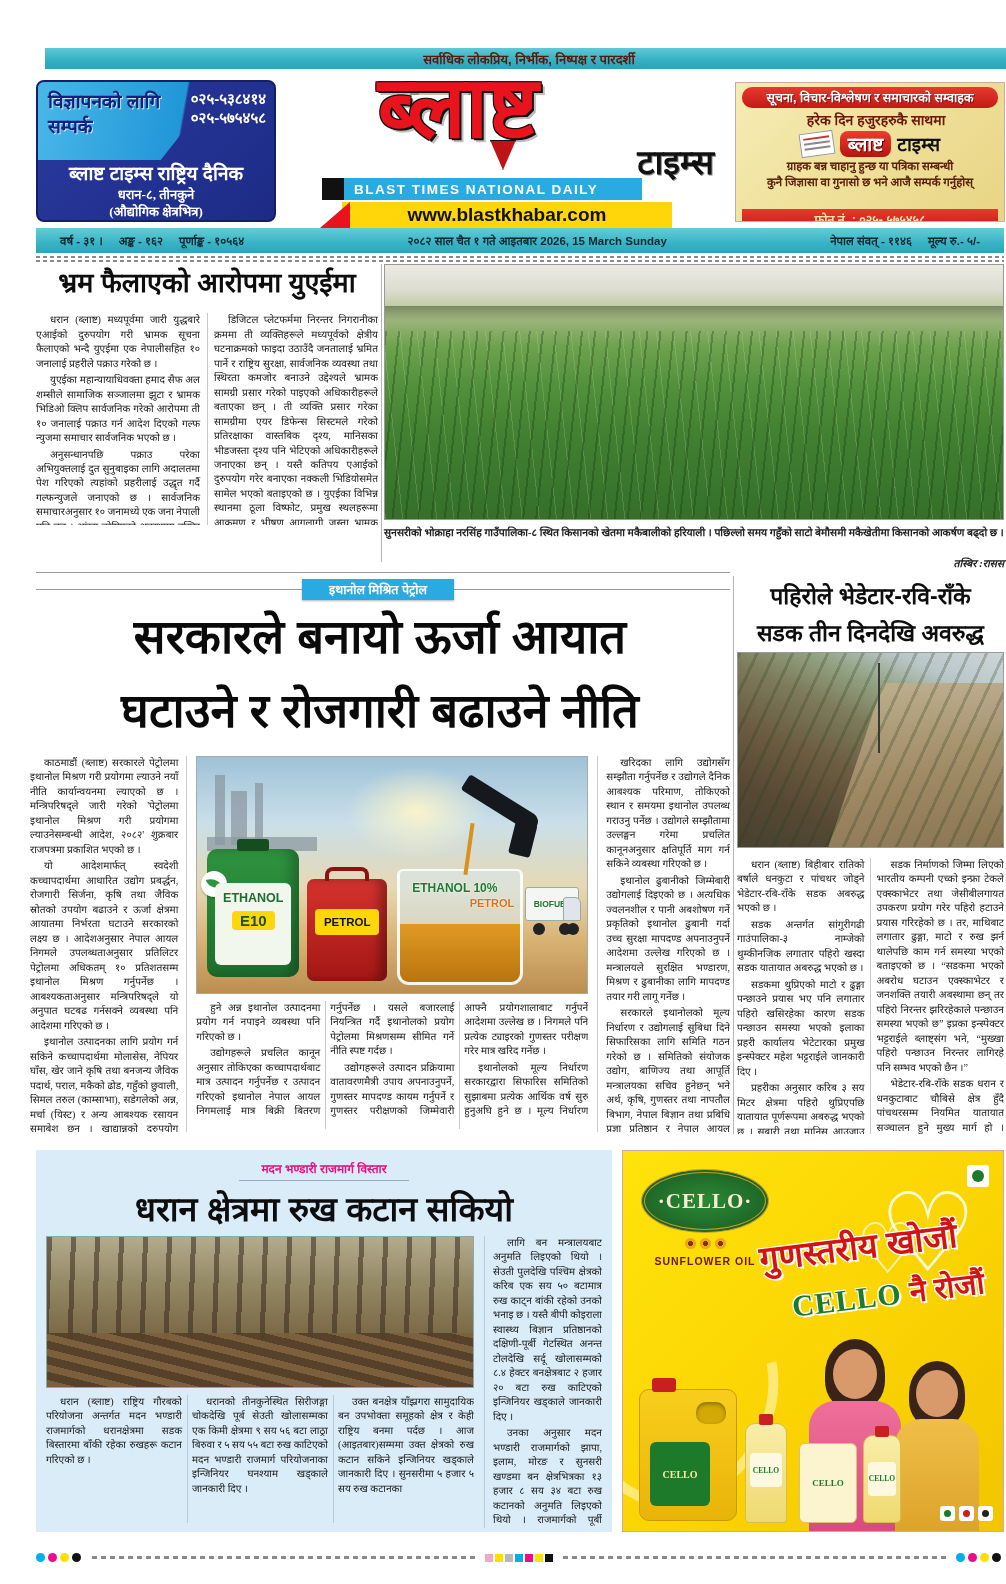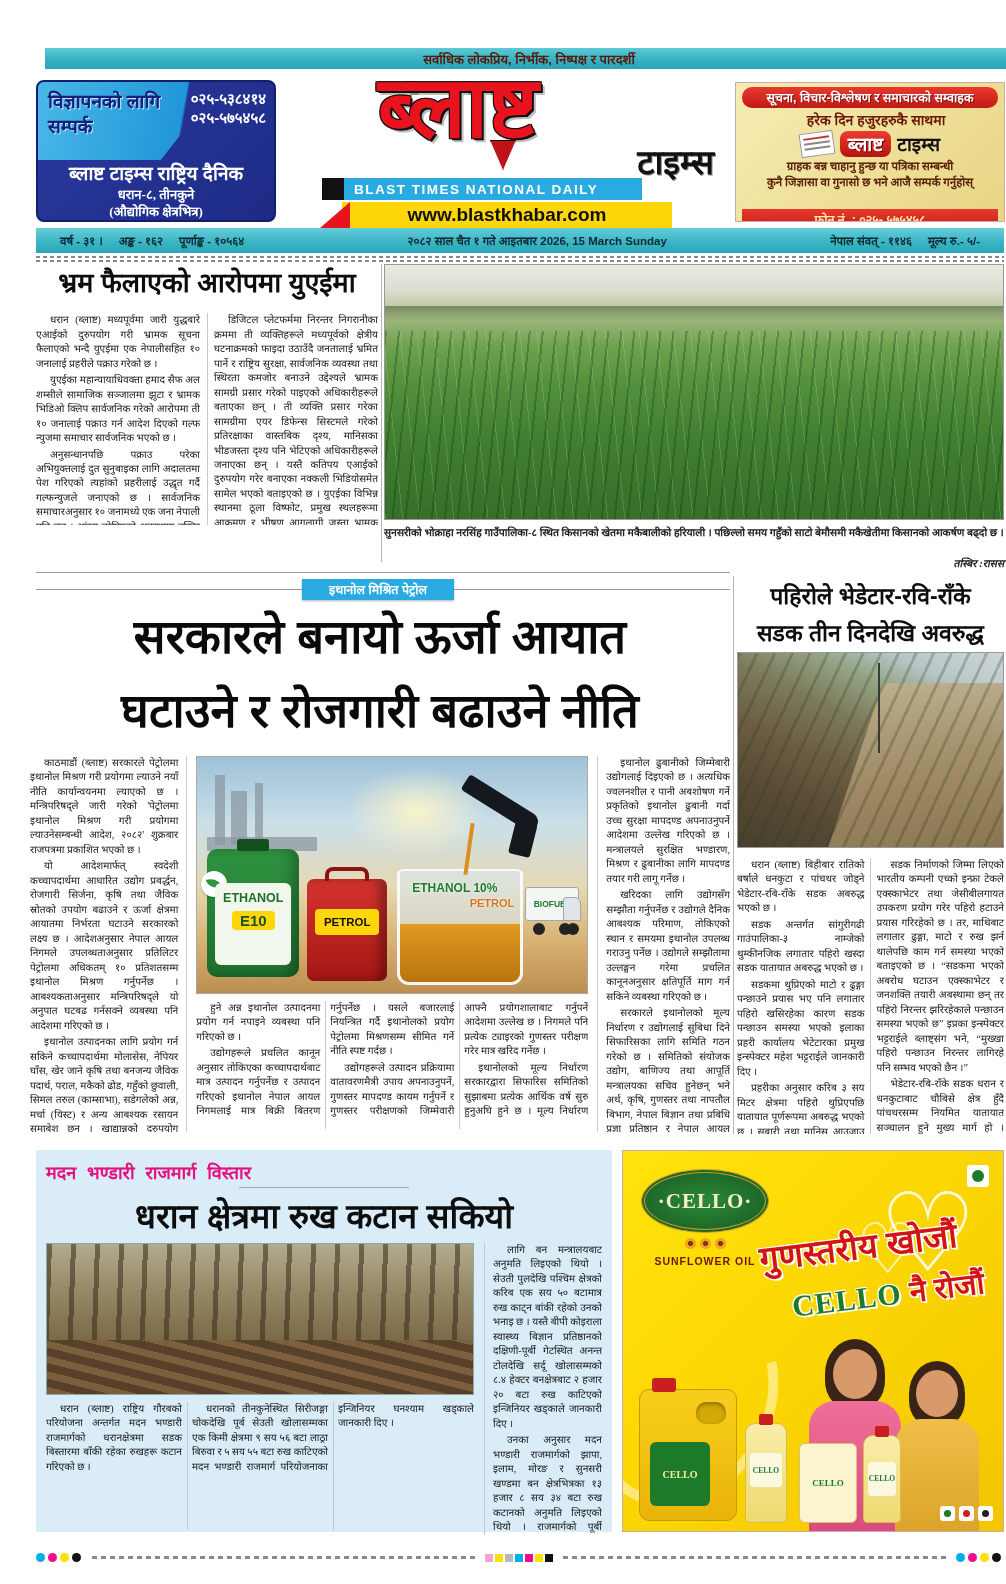--- a/index.html
+++ b/index.html
@@ -166,21 +166,21 @@
   .slide-photo:before { content:""; position:absolute; right:-20px; top:30px; width:200px; height:180px;
     background:linear-gradient(160deg,#c9b894 0%,#a8906a 50%,#8a744f 100%); clip-path:polygon(30% 0,100% 0,100% 100%,0 100%); opacity:.85; }
   .slide-photo:after { content:""; position:absolute; left:0; top:0; width:100%; height:100%;
     background:repeating-linear-gradient(115deg,rgba(40,60,30,.25) 0 3px,transparent 3px 16px); }
   .slide-pole { position:absolute; left:140px; top:10px; width:2px; height:90px; background:#3a3a3a; }
   .land-body { position:absolute; left:737px; top:858px; width:267px; height:276px; overflow:hidden; }
   .land-body .cols { columns:2; column-gap:12px; }
 
   
   .trees { position:absolute; left:36px; top:1150px; width:576px; height:382px; background:#d9ecf8; padding:10px 10px 8px; }
-  .trees .kick { color:#e5117f; font-weight:900; font-size:18px; font-family:Liberation Mono, monospace; }
+  .trees .kick { text-align:center; color:#e5117f; font-weight:900; font-size:12px; font-family:Liberation Sans, sans-serif; }
   .trees .kick-ul { width:170px; height:1px; background:#9ab; margin:3px auto 4px; }
   .trees h2 { text-align:center; font-size:34px; font-weight:900; color:#0d0d0d; font-family:"Liberation Sans",sans-serif;
     margin-bottom:5px; }
   .trees-body { display:flex; gap:10px; height:292px; overflow:hidden; }
   .trees-left { width:428px; display:flex; flex-direction:column; }
   .logs { width:100%; height:152px; border:1px solid #8aa; position:relative; overflow:hidden;
     background:linear-gradient(180deg,#b3ab8e 0%,#958a66 30%,#7d6c49 62%,#6a5336 100%); }
   .logs:before { content:""; position:absolute; left:0; top:0; width:100%; height:68%;
     background:repeating-linear-gradient(92deg,rgba(55,42,28,.55) 0 5px,transparent 5px 24px); }
   .logs:after { content:""; position:absolute; left:0; bottom:0; width:100%; height:36%;
@@ -391,22 +391,22 @@
       </div>
       <div class="mid-cols colrule">
         <p class="np">हुने अन्न इथानोल उत्पादनमा प्रयोग गर्न नपाइने व्यबस्था पनि गरिएको छ ।</p>
         <p class="np">उद्योगहरूले प्रचलित कानून अनुसार तोकिएका कच्चापदार्थबाट मात्र उत्पादन गर्नुपर्नेछ र उत्पादन गरिएको इथानोल नेपाल आयल निगमलाई मात्र बिक्री बितरण गर्नुपर्नेछ । यसले बजारलाई नियन्त्रित गर्दै इथानोलको प्रयोग पेट्रोलमा मिश्रणसम्म सीमित गर्ने नीति स्पष्ट गर्दछ ।</p>
         <p class="np">उद्योगहरूले उत्पादन प्रक्रियामा वातावरणमैत्री उपाय अपनाउनुपर्ने, गुणस्तर मापदण्ड कायम गर्नुपर्ने र गुणस्तर परीक्षणको जिम्मेवारी आफ्नै प्रयोगशालाबाट गर्नुपर्ने आदेशमा उल्लेख छ । निगमले पनि प्रत्येक ट्याइरको गुणस्तर परीक्षण गरेर मात्र खरिद गर्नेछ ।</p>
         <p class="np">इथानोलको मूल्य निर्धारण सरकारद्वारा सिफारिस समितिको सुझाबमा प्रत्येक आर्थिक वर्ष सुरु हुनुअघि हुने छ । मूल्य निर्धारण नहुँदा अघिल्लो बर्षको मूल्य कायम रहनेछ । निर्धारित मूल्य प्रत्येक वर्ष साउन १ गतेदेखि लागू हुनेछ ।</p>
 
       </div>
     </div>
     <div class="mb-c5">
+      <p class="np">खरिदका लागि उद्योगसँग सम्झौता गर्नुपर्नेछ र उद्योगले दैनिक आबश्यक परिमाण, तोकिएको स्थान र समयमा इथानोल उपलब्ध गराउनु पर्नेछ । उद्योगले सम्झौतामा उल्लङ्घन गरेमा प्रचलित कानूनअनुसार क्षतिपूर्ति माग गर्न सकिने व्यबस्था गरिएको छ ।</p>
       <p class="np">इथानोल ढुबानीको जिम्मेबारी उद्योगलाई दिइएको छ । अत्यधिक ज्वलनशील र पानी अबशोषण गर्ने प्रकृतिको इथानोल ढुबानी गर्दा उच्च सुरक्षा मापदण्ड अपनाउनुपर्ने आदेशमा उल्लेख गरिएको छ । मन्त्रालयले सुरक्षित भण्डारण, मिश्रण र ढुबानीका लागि मापदण्ड तयार गरी लागू गर्नेछ ।</p>
-      <p class="np">खरिदका लागि उद्योगसँग सम्झौता गर्नुपर्नेछ र उद्योगले दैनिक आबश्यक परिमाण, तोकिएको स्थान र समयमा इथानोल उपलब्ध गराउनु पर्नेछ । उद्योगले सम्झौतामा उल्लङ्घन गरेमा प्रचलित कानूनअनुसार क्षतिपूर्ति माग गर्न सकिने व्यबस्था गरिएको छ ।</p>
       <p class="np">सरकारले इथानोलको मूल्य निर्धारण र उद्योगलाई सुबिधा दिने सिफारिसका लागि समिति गठन गरेको छ । समितिको संयोजक उद्योग, बाणिज्य तथा आपूर्ति मन्त्रालयका सचिव हुनेछन् भने अर्थ, कृषि, गुणस्तर तथा नापतौल बिभाग, नेपाल बिज्ञान तथा प्रबिधि प्रज्ञा प्रतिष्ठान र नेपाल आयल निगमका प्रतिनिधि सदस्य रहनेछन् ।</p>
 
     </div>
   </div>
 
   <div class="land">
     <h2>
       <span>पहिरोले भेडेटार-रवि-राँके</span><br>
       <span>सडक तीन दिनदेखि अवरुद्ध</span>
     </h2>
@@ -428,20 +428,21 @@
   <div class="trees">
     <div class="kick">मदन भण्डारी राजमार्ग विस्तार</div>
     <div class="kick-ul"></div>
     <h2>धरान क्षेत्रमा रुख कटान सकियो</h2>
     <div class="trees-body">
       <div class="trees-left">
         <div class="logs"></div>
         <div class="trees-cols">
           <p class="np">धरान (ब्लाष्ट) राष्ट्रिय गौरबको परियोजना अन्तर्गत मदन भण्डारी राजमार्गको धरानक्षेत्रमा सडक बिस्तारमा बाँकी रहेका रुखहरू कटान गरिएको छ ।</p>
           <p class="np">धरानको तीनकुनेस्थित सिरीजङ्गा चोकदेखि पूर्ब सेउती खोलासम्मका एक किमी क्षेत्रमा ९ सय ५६ बटा लाठ्रा बिरुवा र ५ सय ५५ बटा रुख काटिएको मदन भण्डारी राजमार्ग परियोजनाका इन्जिनियर घनश्याम खड्काले जानकारी दिए ।</p>
+          <p class="np">उक्त बनक्षेत्र याँझ्रगरा सामुदायिक बन उपभोक्ता समूहको क्षेत्र र केही राष्ट्रिय बनमा पर्दछ । आज (आइतबार)सम्ममा उक्त क्षेत्रको रुख कटान सकिने इन्जिनियर खड्काले जानकारी दिए । सुनसरीमा ५ हजार ५ सय रुख कटानका</p>
         </div>
       </div>
       <div class="trees-right">
         <p class="np">लागि बन मन्त्रालयबाट अनुमति लिइएको थियो । सेउती पुलदेखि पश्चिम क्षेत्रको करिब एक सय ५० बटामात्र रुख काट्न बांकी रहेको उनको भनाइ छ । यस्तै बीपी कोइराला स्वास्थ्य बिज्ञान प्रतिष्ठानको दक्षिणी-पूर्बी गेटस्थित अनन्त टोलदेखि सर्दू खोलासम्मको ८.४ हेक्टर बनक्षेत्रबाट २ हजार २० बटा रुख काटिएको इन्जिनियर खड्काले जानकारी दिए ।</p>
         <p class="np">उनका अनुसार मदन भण्डारी राजमार्गको झापा, इलाम, मोरङ र सुनसरी खण्डमा बन क्षेत्रभित्रका १३ हजार ८ सय ३४ बटा रुख कटानको अनुमति लिइएको थियो । राजमार्गको पूर्बी खण्डअन्तर्गत झापा र इलाममा ६ हजार १ सय ७१ बटा र मोरङमा ५ हजार १ सय ६२ बटा रुख कटान अनुमति रहेको छ ।</p>
 
       </div>
     </div>
   </div>
 

